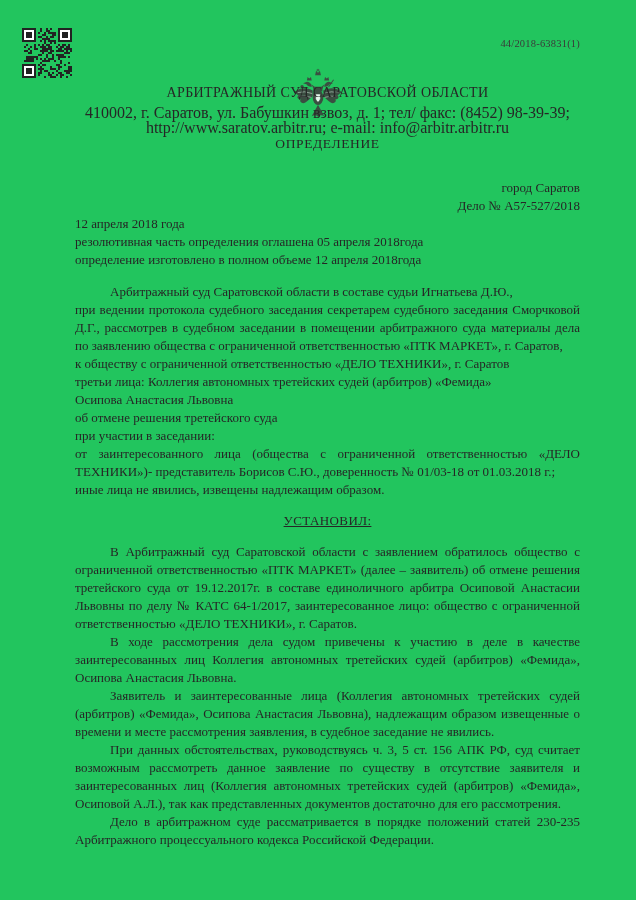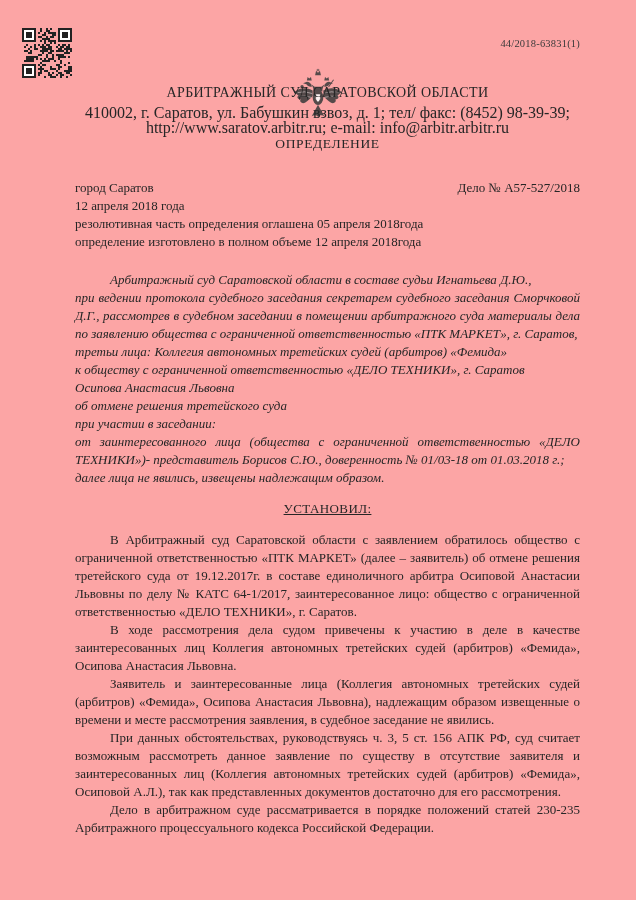--- a/index.html
+++ b/index.html
@@ -1,19 +1,19 @@
 <!DOCTYPE html>
 <html lang="ru"><head>
 <meta charset="utf-8">
 <style>
   html,body{margin:0;padding:0;background:#fff;}
   .page{
     position:relative;
     width:636px;height:900px;
-    background:#fca5a5;
+    background:#22c55e;
     font-family:"Liberation Serif", serif;
     color:#262626;
     overflow:hidden;
   }
   .doc-number{
     position:absolute;top:38px;right:56px;
     font-size:10.5px;letter-spacing:.2px;color:#3a3a3a;
   }
   .qr{
     position:absolute;top:28px;left:22px;width:50px;height:50px;
@@ -32,27 +32,27 @@
     margin-top:84px;text-align:center;
     font-size:14px;letter-spacing:.4px;white-space:nowrap;
   }
   .addr{text-align:center;font-size:16px;line-height:15px;}
   .addr-first{margin-top:3px;}
   .title{
     text-align:center;
     font-size:13.5px;letter-spacing:.6px;
   }
   .case-row{
-    margin-top:26px;display:flex;justify-content:space-between;align-items:flex-end;
+    margin-top:26px;display:flex;justify-content:space-between;align-items:flex-end;flex-direction:column;
   }
   p{margin:0;}
   .j{text-align:justify;}
   .ind{text-indent:35px;}
   .ustanovil{margin:13px 0 13px;text-align:center;letter-spacing:.4px;text-decoration:underline;}
-  .intro{margin-top:20px;font-style:italic;}
+  .intro{margin-top:14px;}
   .para{text-align:justify;text-indent:35px;}
 </style>
 </head>
 <body>
 
 <div class="page">
 
   <div class="qr">
     <svg id="qr-svg" viewBox="0 0 25 25" xmlns="http://www.w3.org/2000/svg" aria-hidden="true">
         <rect x="9" y="0" width="1" height="1" fill="#222"></rect>
@@ -294,27 +294,27 @@
       <span>город Саратов</span>
       <span>Дело № А57-527/2018</span>
     </div>
     <p>12 апреля 2018 года</p>
     <p>резолютивная часть определения оглашена 05 апреля 2018года</p>
     <p>определение изготовлено в полном объеме 12 апреля 2018года</p>
 
     <div class="intro">
       <p class="ind">Арбитражный суд Саратовской области в составе судьи Игнатьева Д.Ю.,</p>
       <p class="j">при ведении протокола судебного заседания секретарем судебного заседания Сморчковой Д.Г., рассмотрев в судебном заседании в помещении арбитражного суда материалы дела по заявлению общества с ограниченной ответственностью «ПТК МАРКЕТ», г. Саратов,</p>
+      <p>к обществу с ограниченной ответственностью «ДЕЛО ТЕХНИКИ», г. Саратов</p>
       <p>третьи лица: Коллегия автономных третейских судей (арбитров) «Фемида»</p>
-      <p>к обществу с ограниченной ответственностью «ДЕЛО ТЕХНИКИ», г. Саратов</p>
       <p>Осипова Анастасия Львовна</p>
       <p>об отмене решения третейского суда</p>
       <p>при участии в заседании:</p>
       <p class="j">от заинтересованного лица (общества с ограниченной ответственностью «ДЕЛО ТЕХНИКИ»)- представитель Борисов С.Ю., доверенность № 01/03-18 от 01.03.2018 г.;</p>
-      <p>далее лица не явились, извещены надлежащим образом.</p>
+      <p>иные лица не явились, извещены надлежащим образом.</p>
     </div>
 
     <div class="ustanovil">УСТАНОВИЛ:</div>
 
     <div>
       <p class="para">В Арбитражный суд Саратовской области с заявлением обратилось общество с ограниченной ответственностью «ПТК МАРКЕТ» (далее – заявитель) об отмене решения третейского суда от 19.12.2017г. в составе единоличного арбитра Осиповой Анастасии Львовны по делу № КАТС 64-1/2017, заинтересованное лицо: общество с ограниченной ответственностью «ДЕЛО ТЕХНИКИ», г. Саратов.</p>
       <p class="para">В ходе рассмотрения дела судом привечены к участию в деле в качестве заинтересованных лиц Коллегия автономных третейских судей (арбитров) «Фемида», Осипова Анастасия Львовна.</p>
       <p class="para">Заявитель и заинтересованные лица (Коллегия автономных третейских судей (арбитров) «Фемида», Осипова Анастасия Львовна), надлежащим образом извещенные о времени и месте рассмотрения заявления, в судебное заседание не явились.</p>
       <p class="para">При данных обстоятельствах, руководствуясь ч. 3, 5 ст. 156 АПК РФ, суд считает возможным рассмотреть данное заявление по существу в отсутствие заявителя и заинтересованных лиц (Коллегия автономных третейских судей (арбитров) «Фемида», Осиповой А.Л.), так как представленных документов достаточно для его рассмотрения.</p>
       <p class="para">Дело в арбитражном суде рассматривается в порядке положений статей 230-235 Арбитражного процессуального кодекса Российской Федерации.</p>

